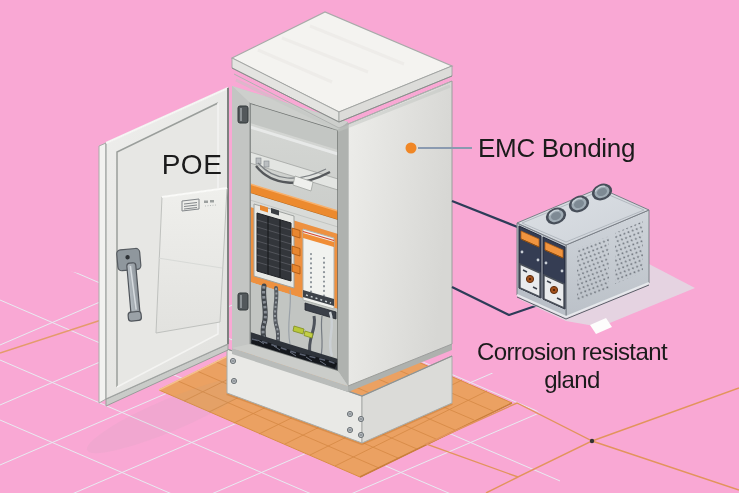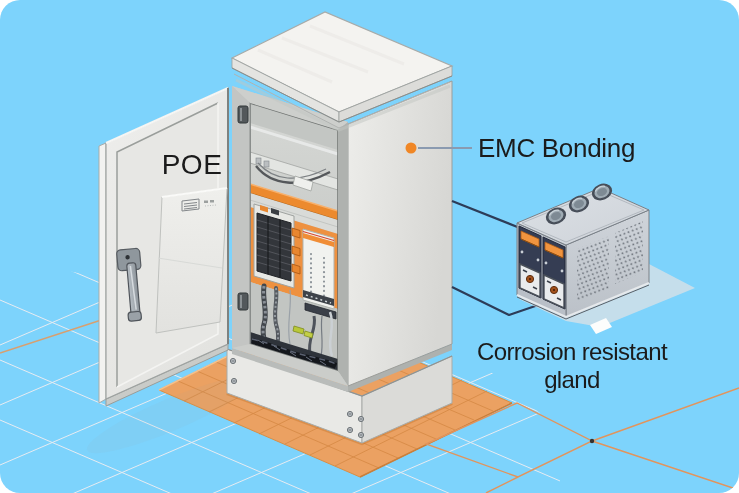--- a/index.html
+++ b/index.html
@@ -1,18 +1,18 @@
 <!DOCTYPE html>
 <html><head>
 <meta charset="utf-8">
 <style>
   html,body{margin:0;padding:0;background:#ffffff;}
   .stage{
     position:relative;width:739px;height:493px;overflow:hidden;
-    background:#7dd3fc;font-family:"Liberation Sans",sans-serif;border-radius:20px;
+    background:#f9a8d4;font-family:"Liberation Sans",sans-serif;
   }
   .stage svg{position:absolute;left:0;top:0;}
   text{fill:#1B1B1B;}
   .lbl{font-size:26px;letter-spacing:-0.3px;}
   .lbl-sm{font-size:24px;letter-spacing:-0.6px;}
   .lbl-poe{font-size:28px;letter-spacing:0.5px;}
   .brkCap{fill:#F4F5F2;stroke:#B5B9B5;stroke-width:.8;}
   .brkBody{fill:#3FA045;stroke:#2A7A31;stroke-width:.9;}
   .brkHi{fill:#6CBE59;}
   .thin{stroke-width:1;fill:none;}

